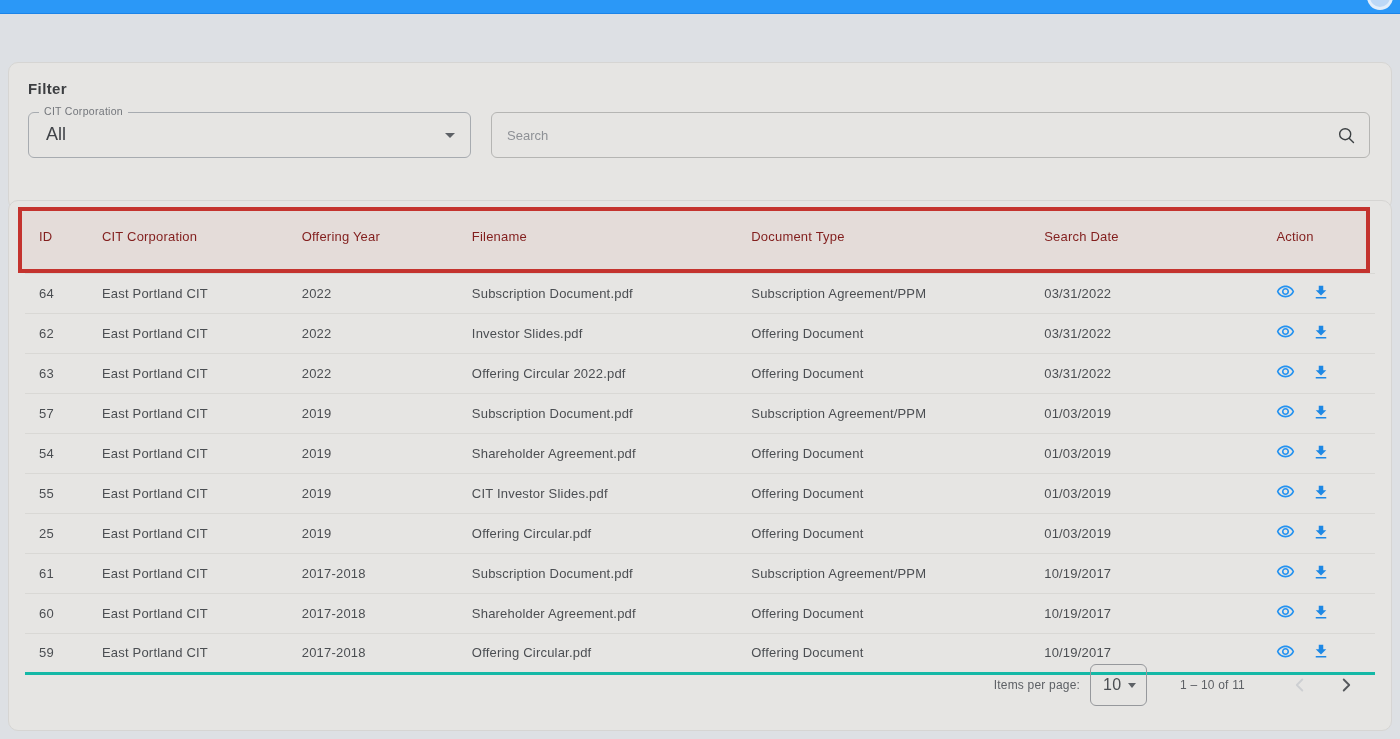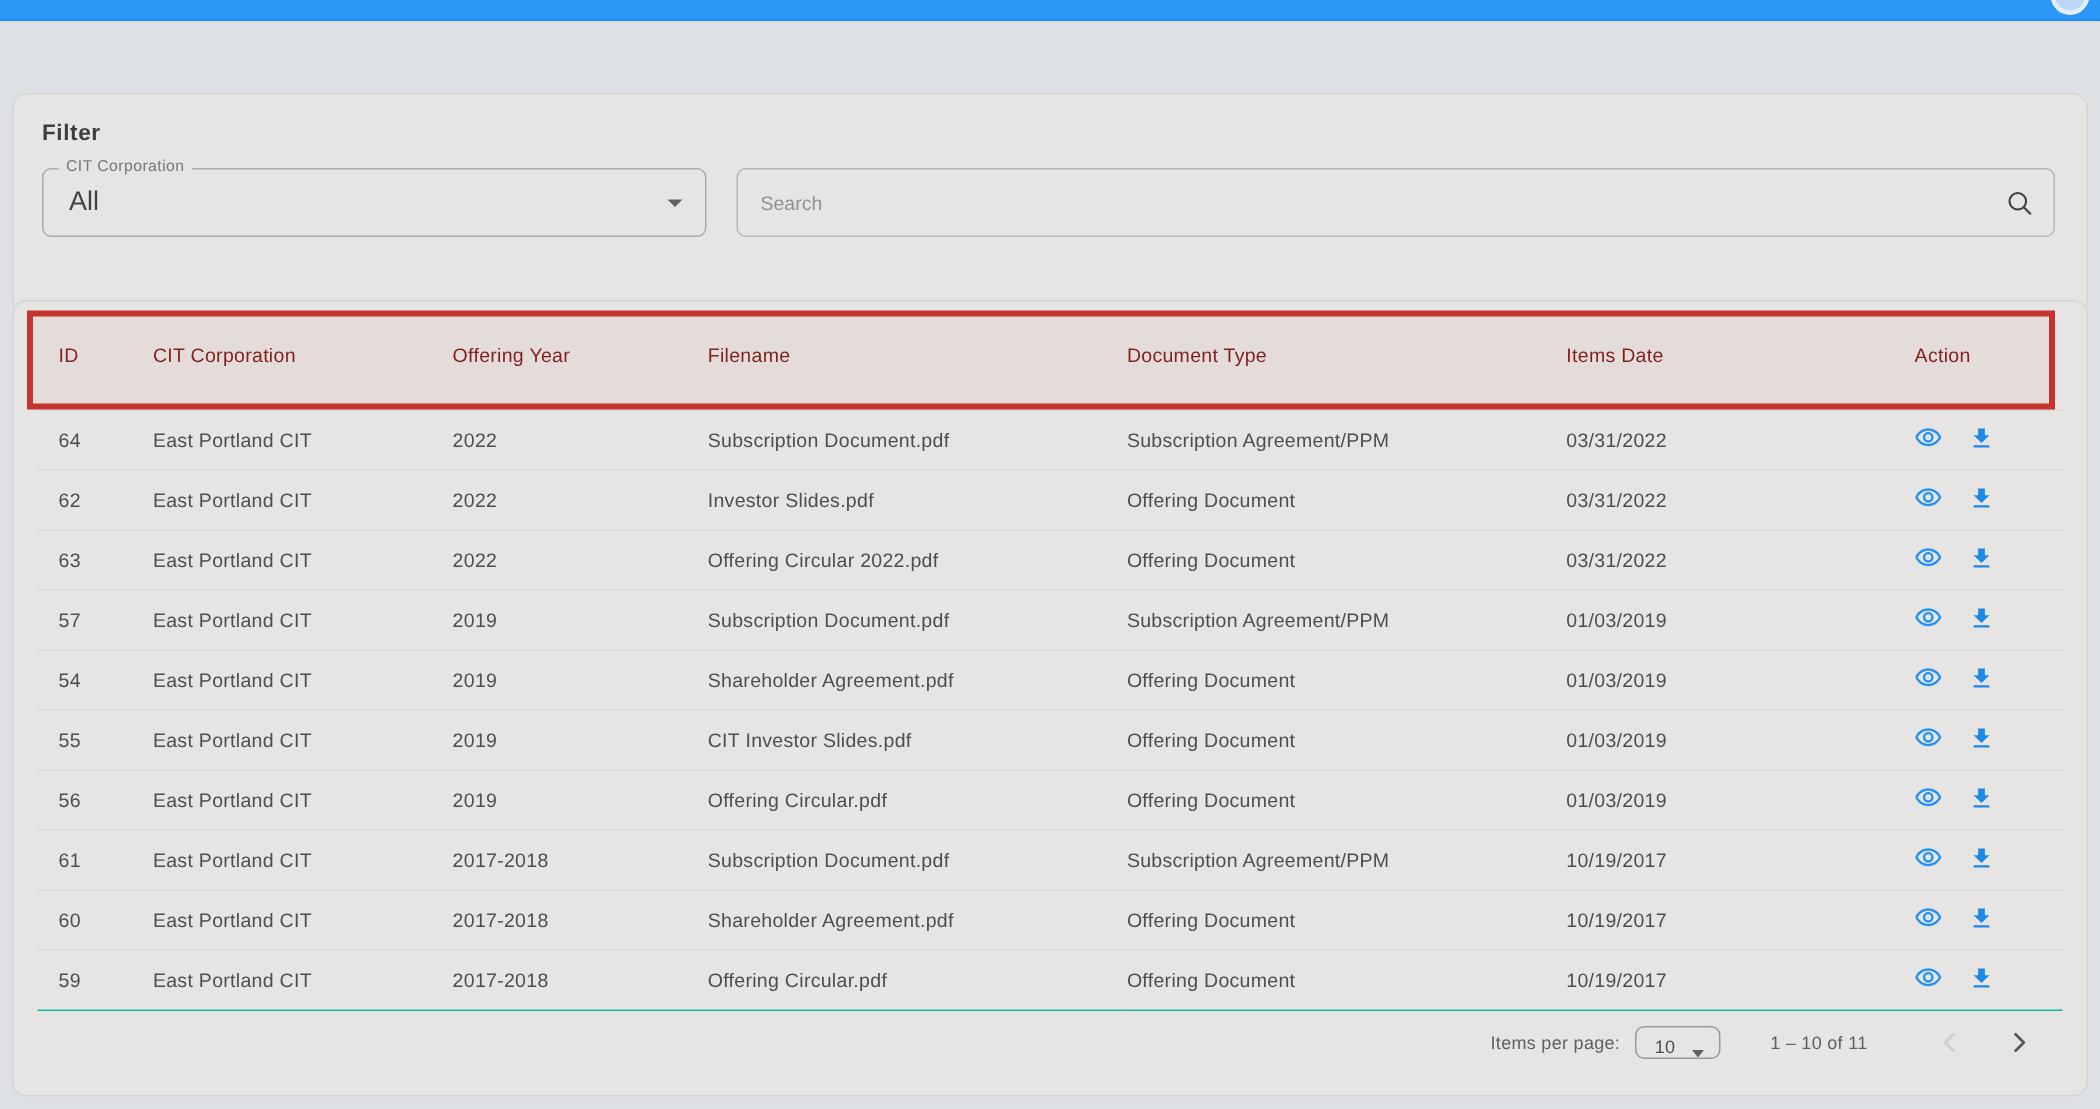--- a/index.html
+++ b/index.html
@@ -24,33 +24,33 @@
   .dd-arrow { position: absolute; right: 15px; top: 20px; width: 0; height: 0; border-left: 5px solid transparent; border-right: 5px solid transparent; border-top: 5.5px solid #5d6166; }
   .search-field { left: 482px; right: 21px; border: 1.5px solid #b5b5b3; }
   .search-input { width: 100%; height: 100%; background: transparent; border: none; outline: none; padding: 0 44px 0 15px; font-size: 13px; font-family: inherit; color: #404348; }
   .search-input::placeholder { color: #8e9196; }
   .search-icon { position: absolute; right: 12px; top: 12px; line-height: 0; }
   .table-card { top: 200px; height: 531px; }
   .annotation-box { position: absolute; left: 9px; right: 21px; top: 6px; height: 66px; border: 4px solid #c4332e; background: rgba(196,51,46,.05); z-index: 5; pointer-events: none; }
   table { width: calc(100% - 32px); margin: 0 16px; border-collapse: collapse; table-layout: fixed; }
   th { height: 72px; font-weight: 400; font-size: 13px; color: #7f1d1d; text-align: left; letter-spacing: .2px; vertical-align: middle; }
   td { height: 40px; font-size: 13px; color: #4b4e52; border-top: 1px solid #d9d8d5; letter-spacing: .2px; vertical-align: middle; }
-  tbody tr:last-child td { border-bottom: 1px solid #14b8a6; }
+  tbody tr:last-child td { border-bottom: 3px solid #14b8a6; }
   th:first-child, td:first-child { padding-left: 14px; }
   .col-id { width: 5.7%; }
   .col-corp { width: 14.8%; }
   .col-year { width: 12.6%; }
   .col-file { width: 20.7%; }
   .col-type { width: 21.7%; }
   .col-date { width: 17.2%; }
   .col-action { width: 7.3%; text-align: left; padding-right: 4px; }
   .action-btns { display: inline-flex; gap: 17px; align-items: center; }
   .icon-btn { background: none; border: none; padding: 0; line-height: 0; cursor: pointer; }
   .pagination { position: absolute; right: 34px; bottom: 24px; display: flex; align-items: center; font-size: 12px; color: #5d6065; letter-spacing: .2px; }
-  .pp-select { margin-left: 10px; width: 57px; height: 22px; border: 1px solid #96989c; border-radius: 6px; display: flex; align-items: flex-end; justify-content: space-between; padding: 0 10px 0 12px; cursor: pointer; background: transparent; color: #4b4e52; font-size: 12px; }
+  .pp-select { margin-left: 10px; width: 57px; height: 42px; border: 1px solid #96989c; border-radius: 6px; display: flex; align-items: center; justify-content: space-between; padding: 0 10px 0 12px; cursor: pointer; background: transparent; color: #4b4e52; font-size: 16px; }
   .pp-arrow { width: 0; height: 0; border-left: 4.5px solid transparent; border-right: 4.5px solid transparent; border-top: 5px solid #5d6166; }
   .range-label { margin-left: 33px; }
   .nav-btn { background: none; border: none; padding: 0; margin-left: 24px; line-height: 0; cursor: pointer; }
   .nav-btn.prev { margin-left: 44px; cursor: default; }
 </style>
 </head>
 <body>
 
 <div class="topbar">
   <div class="avatar"></div>
@@ -82,21 +82,21 @@
   <div class="annotation-box"></div>
 
   <table>
     <thead>
       <tr>
         <th class="col-id">ID</th>
         <th class="col-corp">CIT Corporation</th>
         <th class="col-year">Offering Year</th>
         <th class="col-file">Filename</th>
         <th class="col-type">Document Type</th>
-        <th class="col-date">Items Date</th>
+        <th class="col-date">Search Date</th>
         <th class="col-action">Action</th>
       </tr>
     </thead>
     <tbody>
         <tr>
     <td class="col-id">64</td>
     <td class="col-corp">East Portland CIT</td>
     <td class="col-year">2022</td>
     <td class="col-file">Subscription Document.pdf</td>
     <td class="col-type">Subscription Agreement/PPM</td>
@@ -244,21 +244,21 @@
           <span>
             <svg viewBox="0 0 24 24" width="18" height="18" fill="#1e88e5">
                     <path d="M19 9.5h-4v-6H9v6H5l7 7 7-7zM5 18.5v2h14v-2H5z"></path>
                   </svg>
           </span>
         </button>
       </span>
     </td>
   </tr>
         <tr>
-    <td class="col-id">56</td>
+    <td class="col-id">25</td>
     <td class="col-corp">East Portland CIT</td>
     <td class="col-year">2019</td>
     <td class="col-file">Offering Circular.pdf</td>
     <td class="col-type">Offering Document</td>
     <td class="col-date">01/03/2019</td>
     <td class="col-action">
       <span class="action-btns">
         <button class="icon-btn">
           <span>
             <svg viewBox="0 0 24 24" width="19" height="19" fill="#2492f0">

